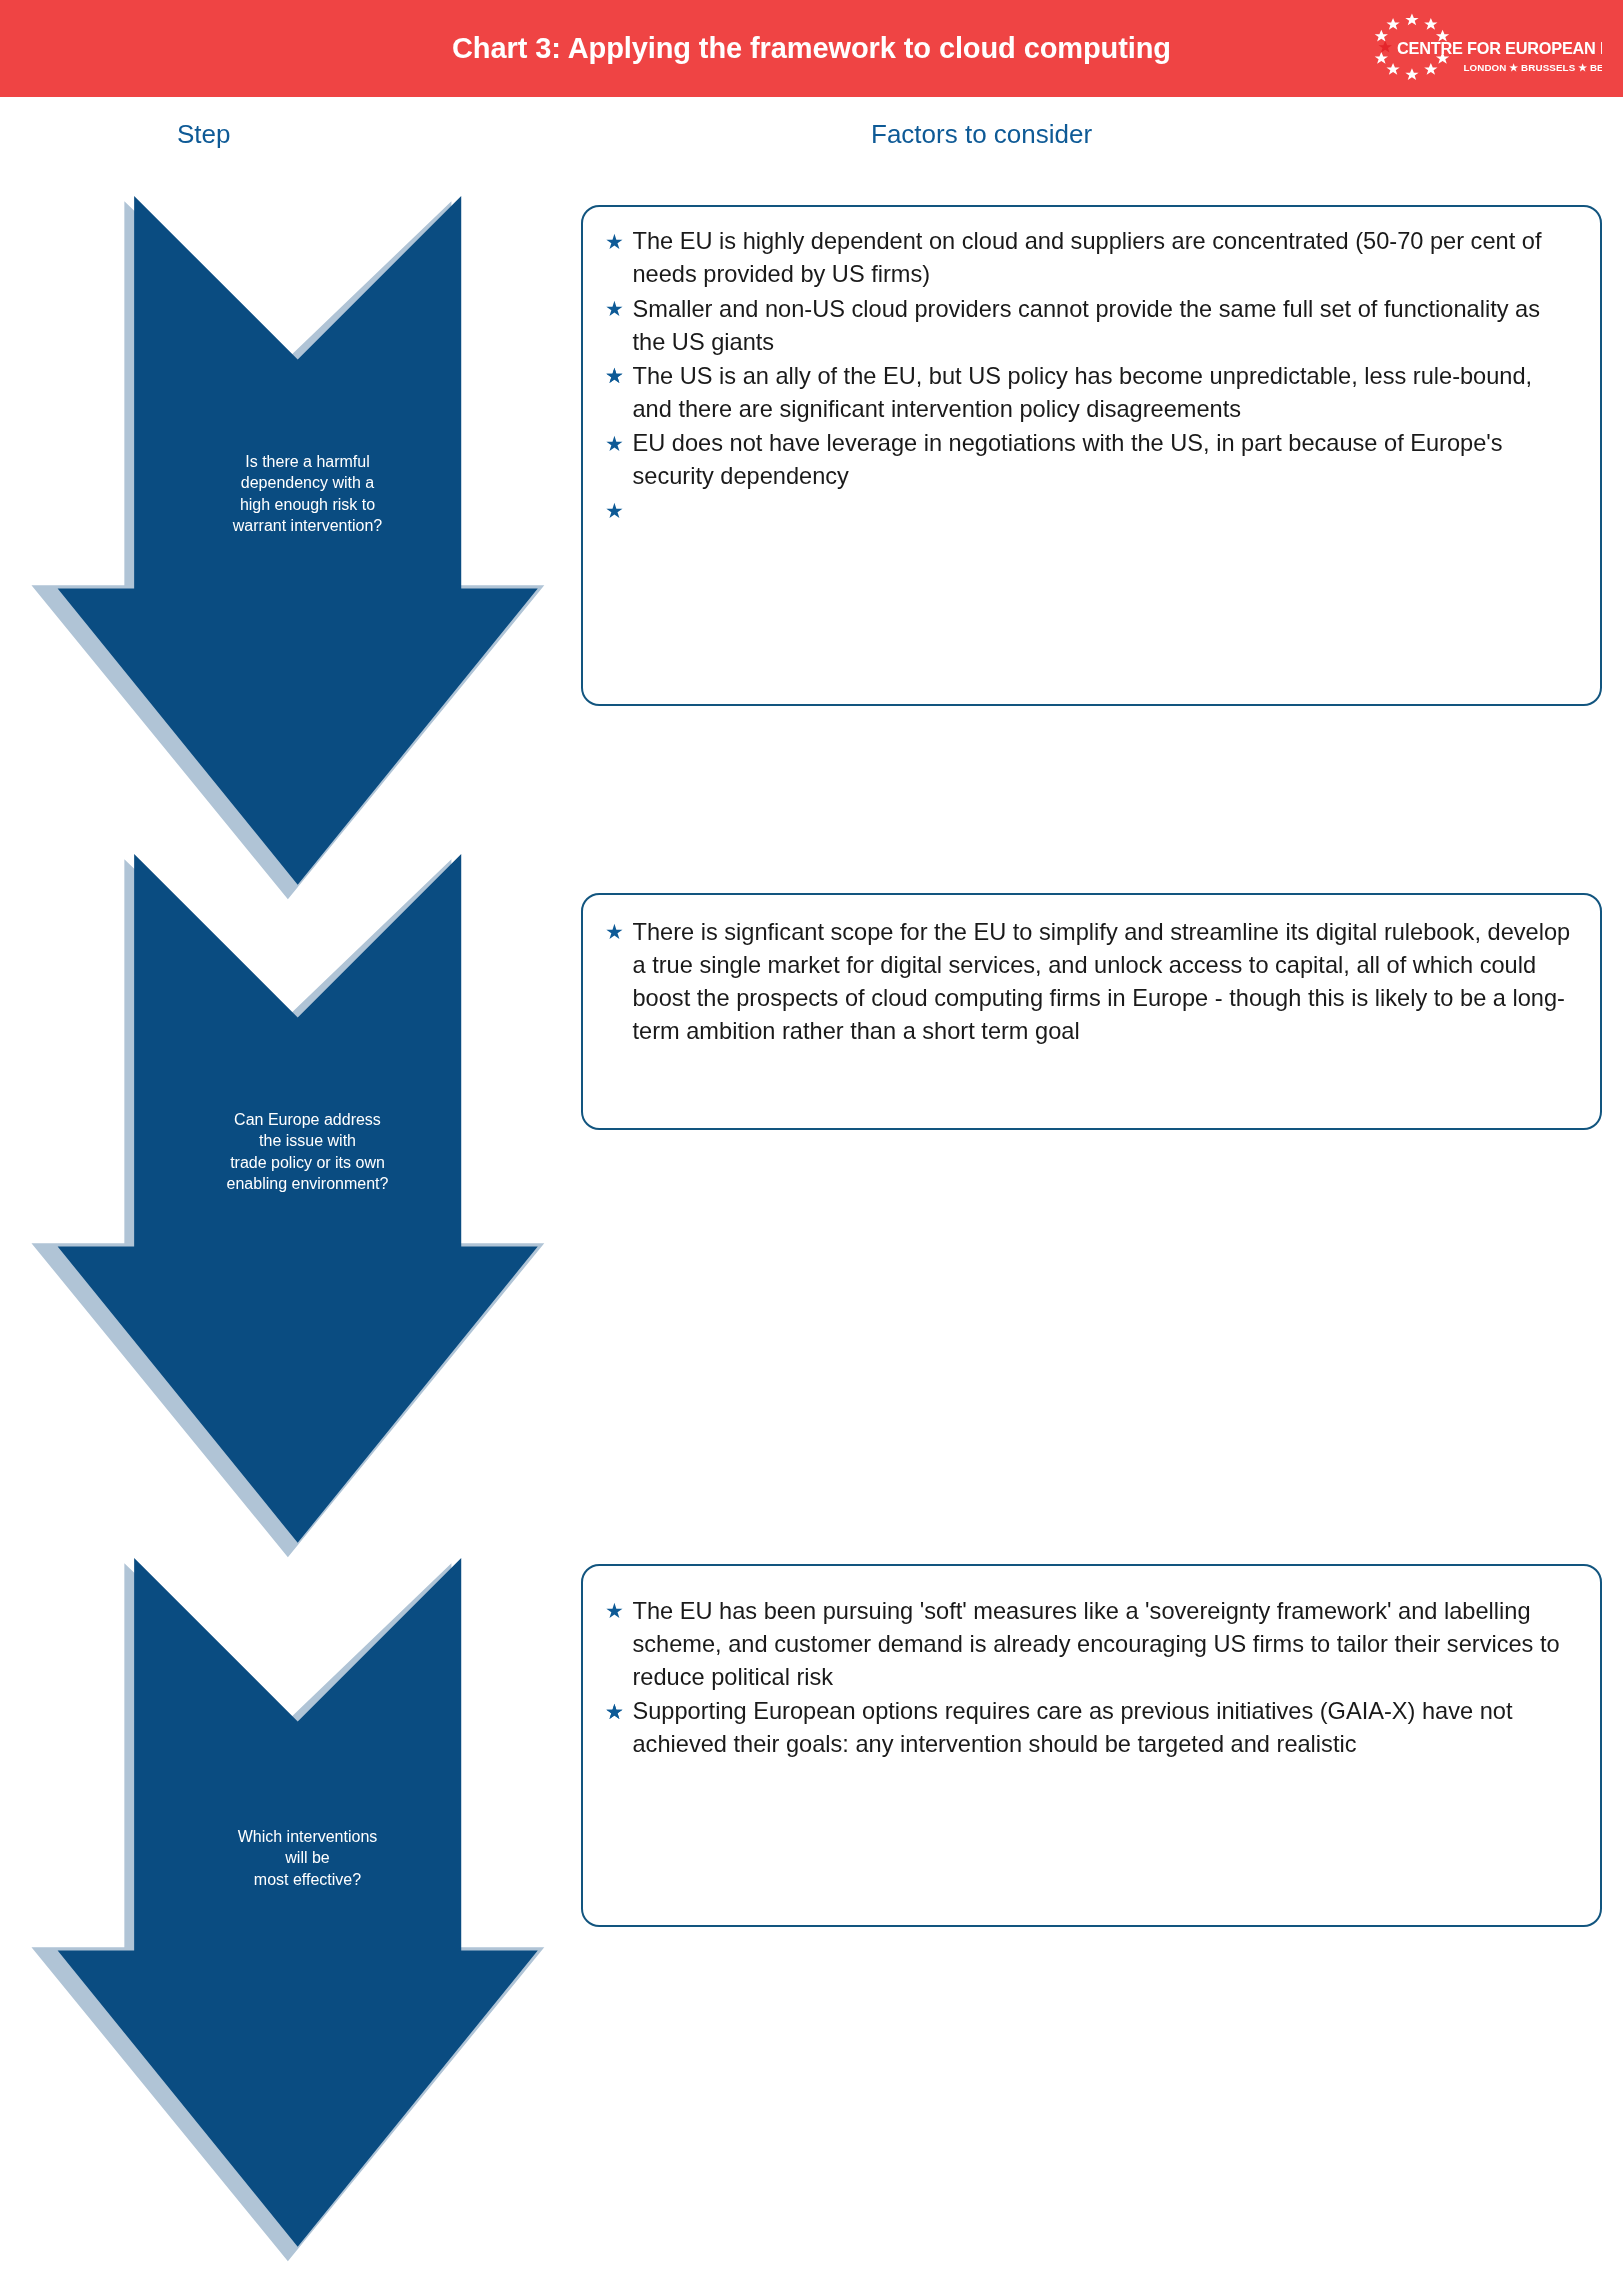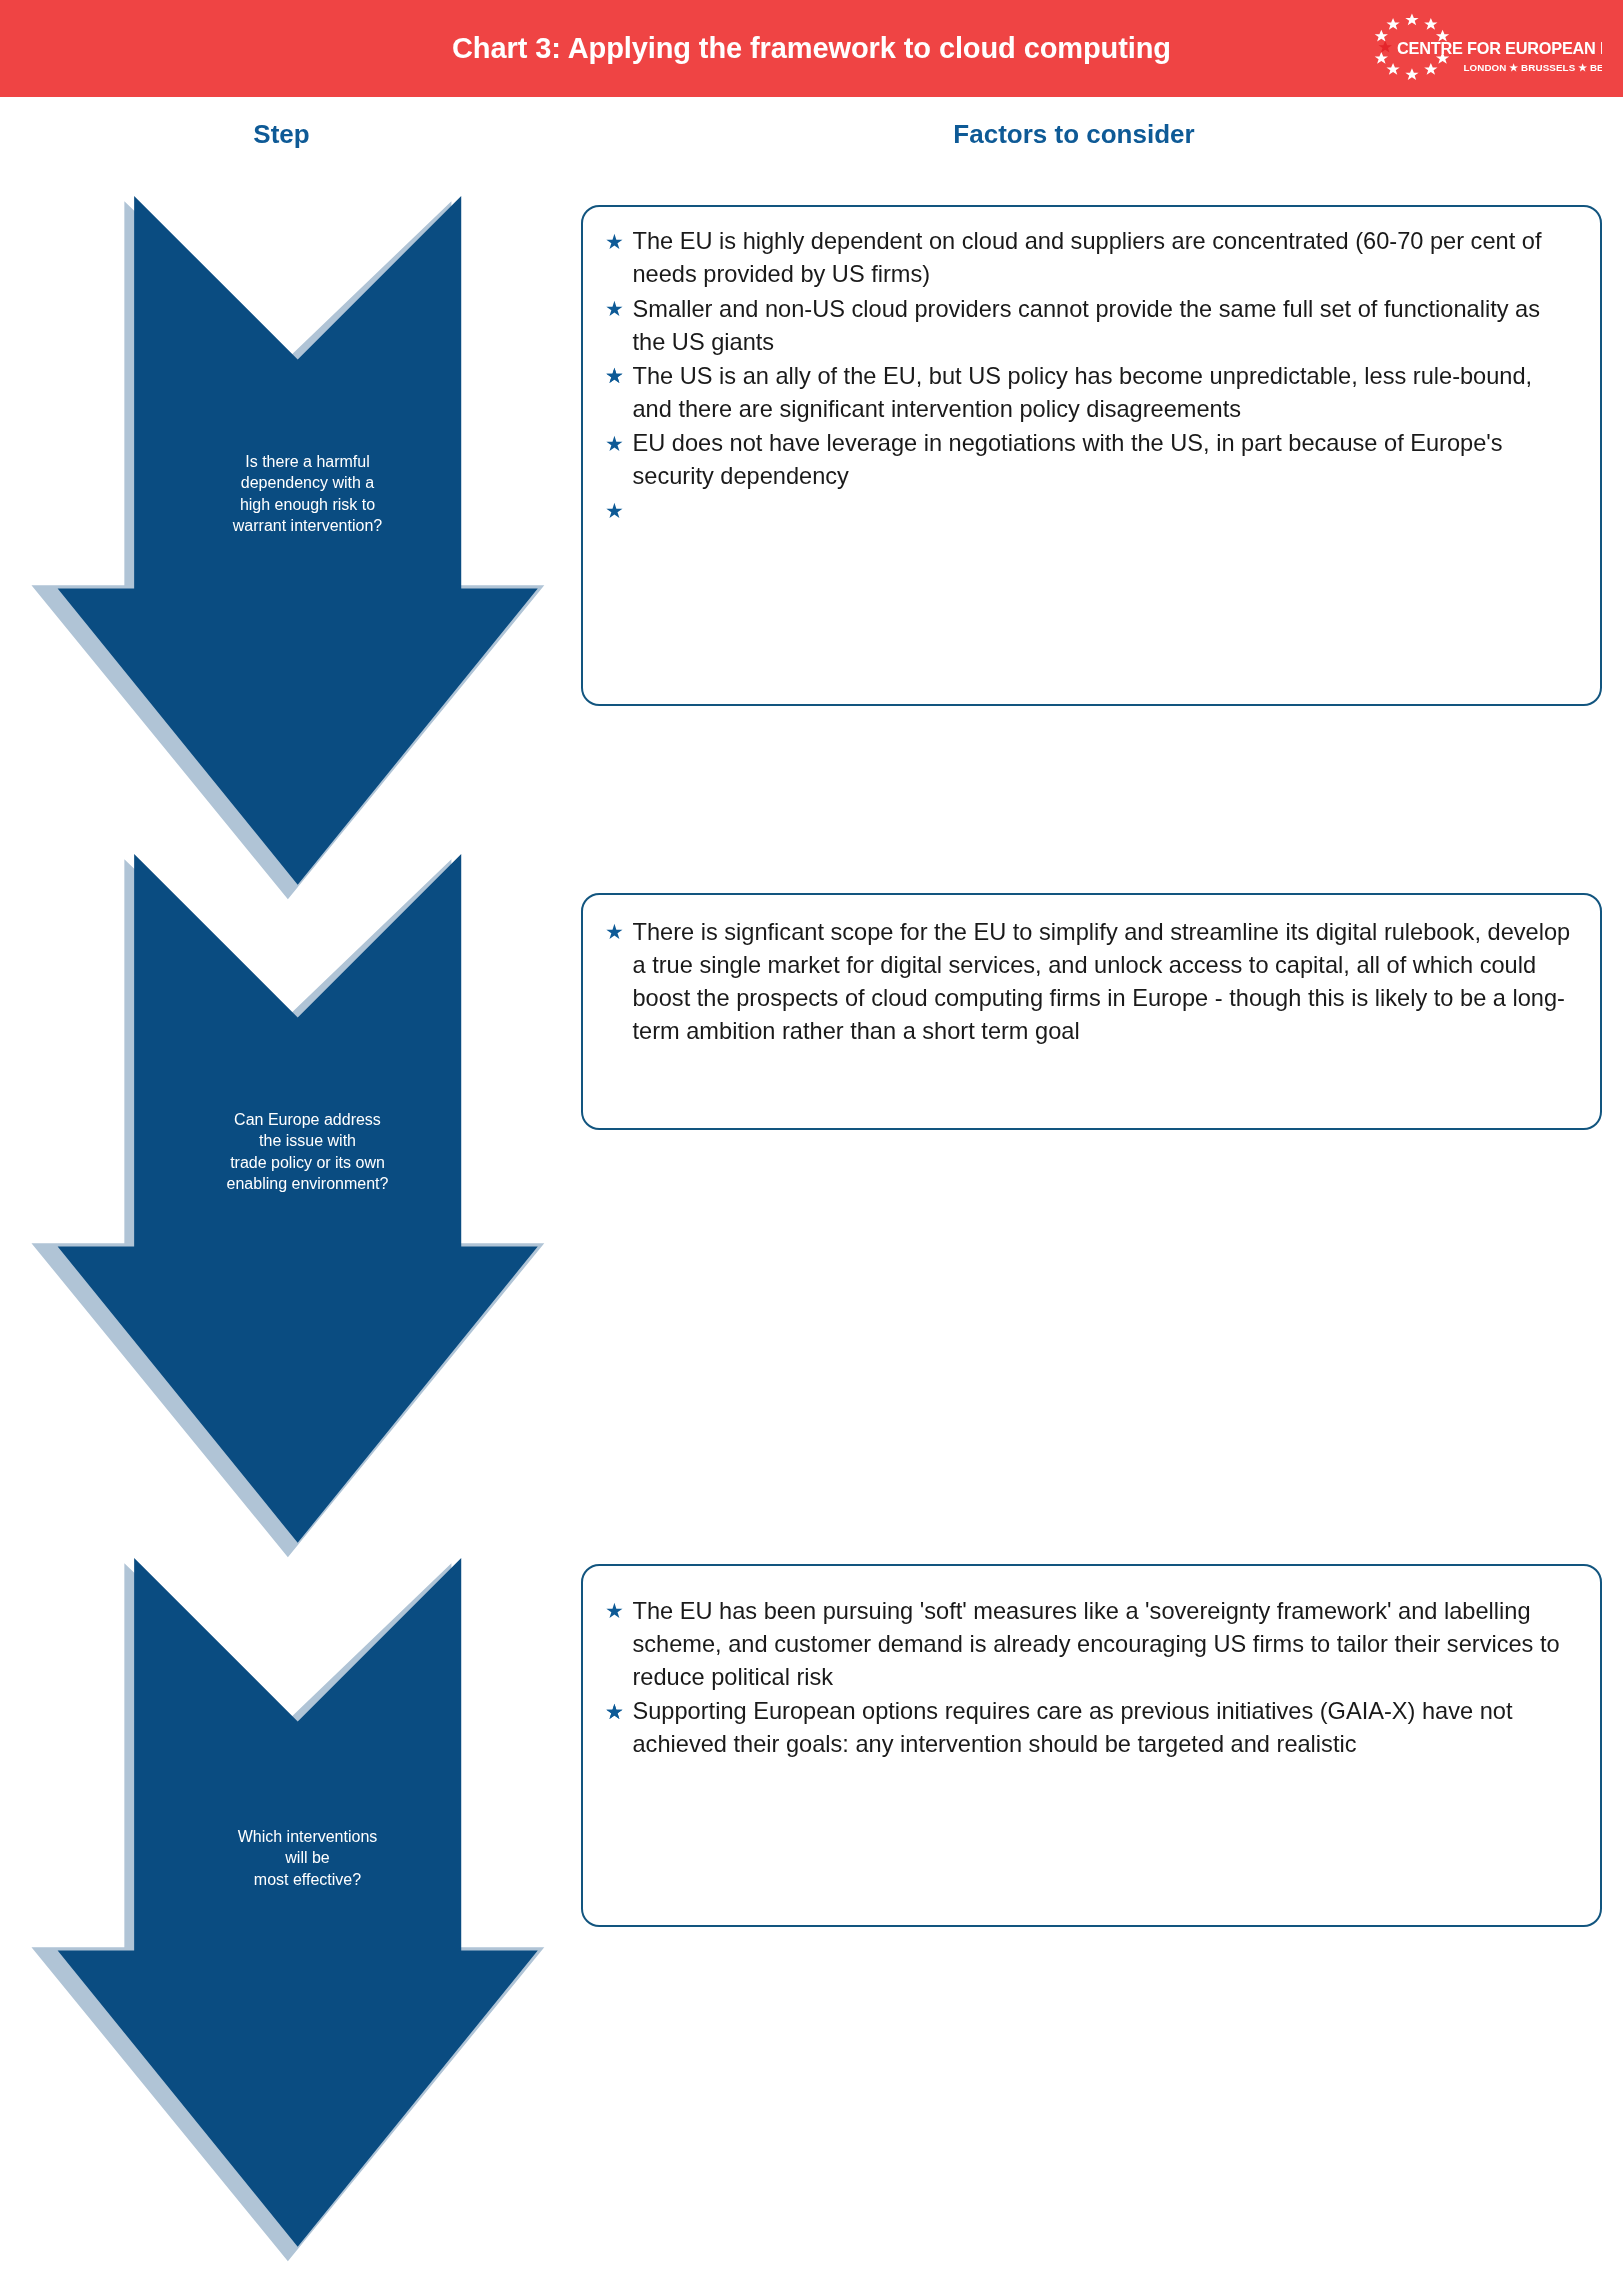--- a/index.html
+++ b/index.html
@@ -26,23 +26,23 @@
   
   .logo{
     position:absolute;left:1347px;top:5.2px;width:255px;height:86px;
   }
   .logo svg{display:block;}
 
   
   .col-head{
     position:absolute;
     color:#0E5A96;
-    font-size:26px;font-weight:bold;
+    font-size:26px;font-weight:normal;
     font-family:"Liberation Sans", sans-serif;
-    text-align:center;
+    text-align:left;
     white-space:nowrap;
   }
   .col-head.step{left:177px;top:119px;width:209px;}
   .col-head.factors{left:871px;top:119px;width:406px;}
 
   
   .arrow-wrap{position:absolute;}
   .arrow-wrap svg{display:block;overflow:visible;}
   .arrow-label{
     position:absolute;
@@ -127,21 +127,21 @@
     <polygon fill="#0A4C81" points="165,0 165,600 48,600 415,1053 782,600 665,600 665,0 415,250"></polygon>
   </svg>
   <div class="arrow-label" style="top:255px;">Is there a harmful
 dependency with a
 high enough risk to
 warrant intervention?</div>
 </div>
 
 <div class="factbox" style="left:581px;top:205px;width:1021px;height:501px;padding:18.3px 22px 0 22px;">
   <ul>
-    <li><span class="star">★</span><span>The EU is highly dependent on cloud and suppliers are concentrated (60-70 per cent of needs provided by US firms)</span></li>
+    <li><span class="star">★</span><span>The EU is highly dependent on cloud and suppliers are concentrated (50-70 per cent of needs provided by US firms)</span></li>
     <li><span class="star">★</span><span>Smaller and non-US cloud providers cannot provide the same full set of functionality as the US giants</span></li>
     <li><span class="star">★</span></li>
     <li><span class="star">★</span><span>The US is an ally of the EU, but US policy has become unpredictable, less rule-bound, and there are significant intervention policy disagreements</span></li>
     <li><span class="star">★</span><span>EU does not have leverage in negotiations with the US, in part because of Europe's security dependency</span></li>
     <li><span class="star">★</span></li>
   </ul>
 </div>
 
 <div class="arrow-wrap" style="left:26px;top:854px;width:563px;height:713px;">
   <svg width="563" height="713" viewBox="0 0 860 1090" xmlns="http://www.w3.org/2000/svg">

